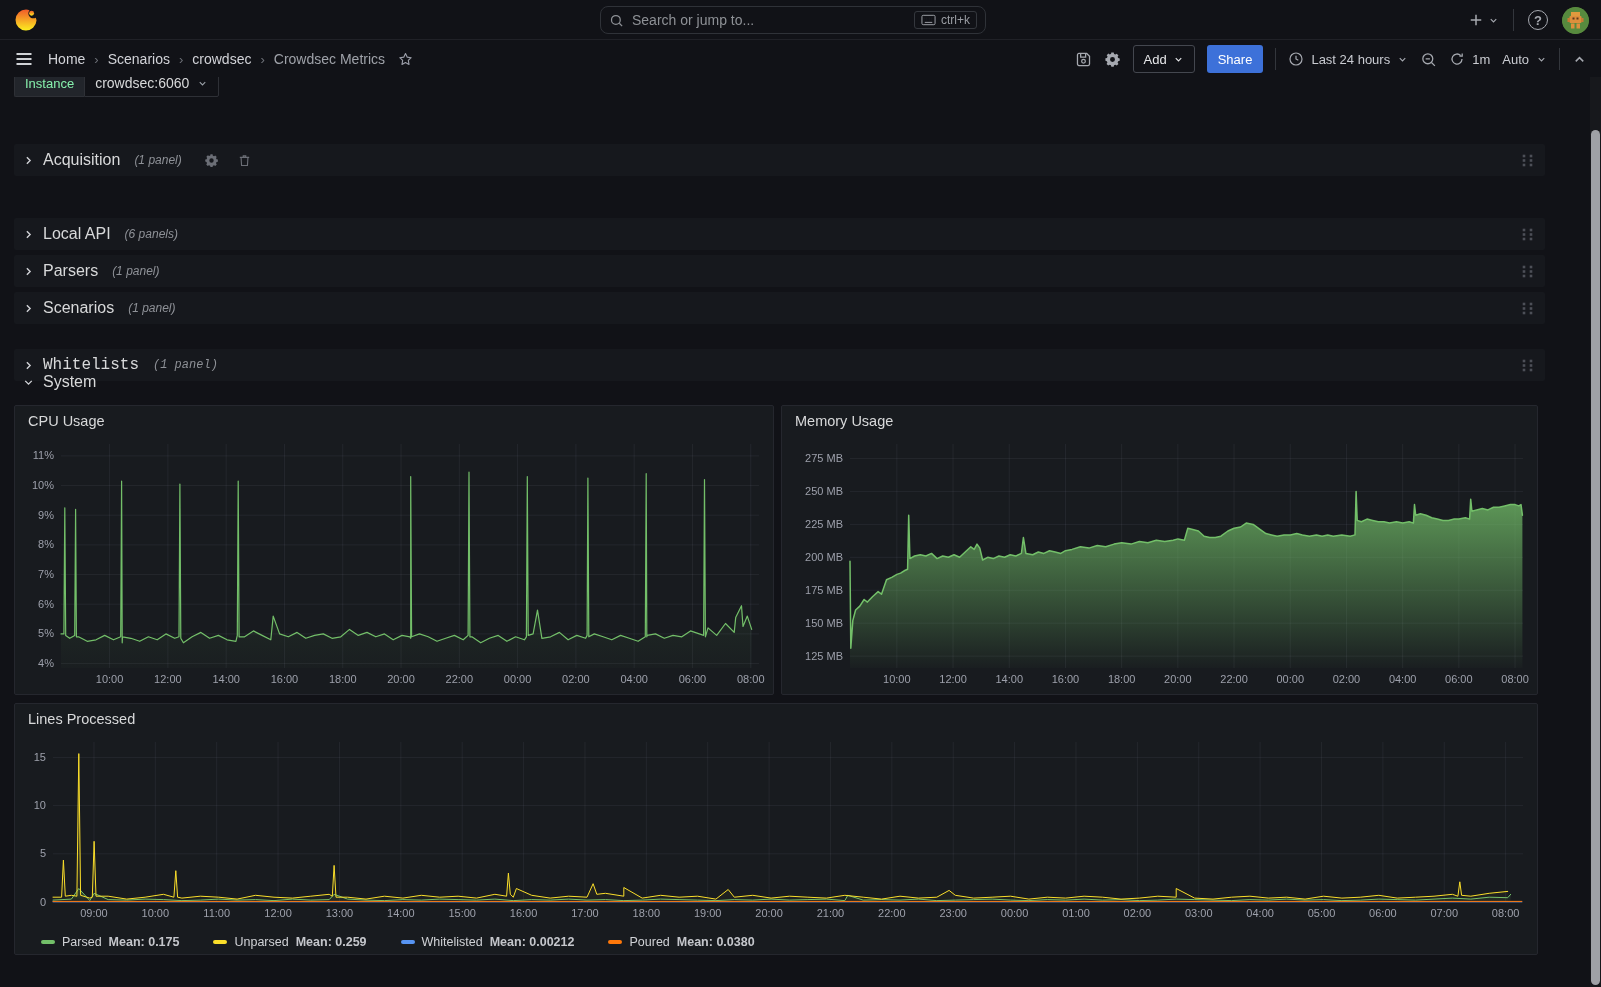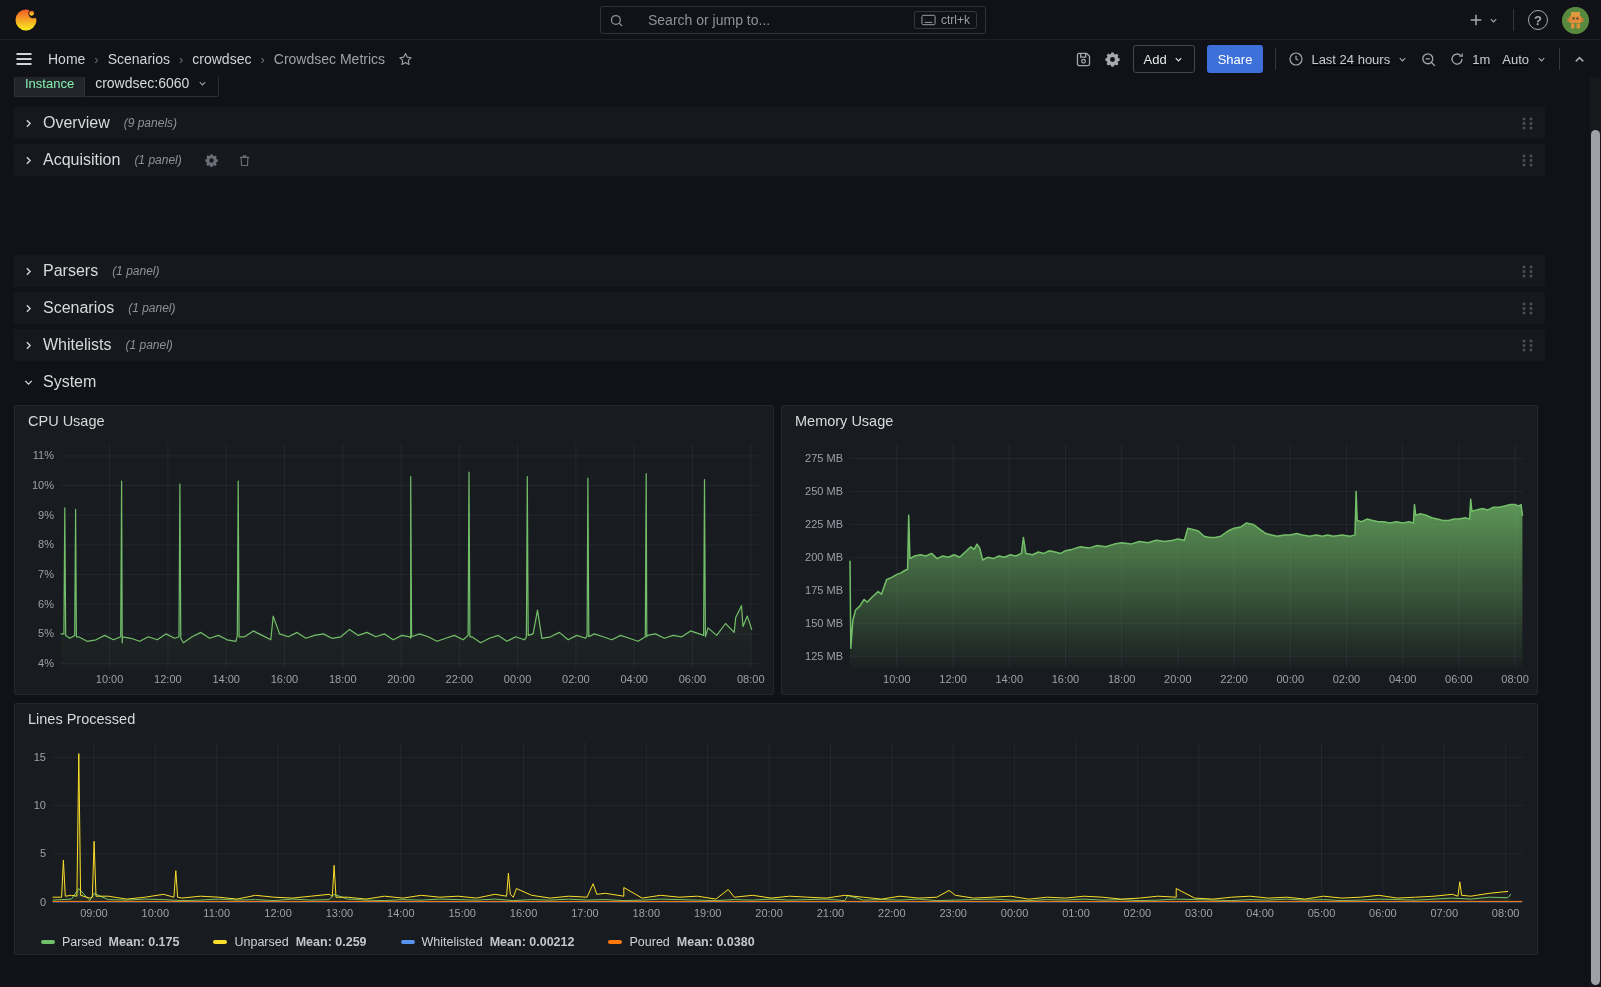--- a/index.html
+++ b/index.html
@@ -5,21 +5,21 @@
   * { box-sizing: border-box; margin: 0; padding: 0; }
   html,body { background:#0e0f13; }
   body { font-family:"Liberation Sans", sans-serif; }
   .page { position:relative; width:1601px; height:987px; background:#111217; overflow:hidden; color:#d8d9da; }
 
   
   .topnav { position:absolute; left:0; top:0; width:100%; height:40px; background:#111217;
             border-bottom:1px solid #202127; display:flex; align-items:center; z-index:20; }
   .logo { position:absolute; left:12px; top:6px; width:28px; height:28px; cursor:pointer; }
   .searchwrap { position:absolute; left:600px; top:6px; width:386px; height:28px; background:#111217;
-                border:1px solid #2f3238; border-radius:3px; display:flex; align-items:center; padding:0 8px;gap:16px; }
+                border:1px solid #2f3238; border-radius:8px; display:flex; align-items:center; padding:0 8px; }
   .searchwrap .sicon { color:#8e9196; display:flex; margin-right:8px; }
   .searchwrap input { flex:1; background:transparent; border:none; outline:none; color:#c9cbd1; font-size:14px; }
   .searchwrap input::placeholder { color:#8e9196; }
   .kbd { display:flex; align-items:center; gap:5px; border:1px solid #34373d; border-radius:3px;
          padding:1px 6px; color:#9a9da3; font-size:12px; }
   .nav-right { position:absolute; right:12px; top:0; height:40px; display:flex; align-items:center; gap:14px; }
   .icon-btn { background:none; border:none; color:#a6a9b0; display:flex; align-items:center; gap:3px; cursor:pointer; }
   .vdiv { width:1px; height:22px; background:#33363c; }
   .help-circle { width:20px; height:20px; border:1.6px solid #a6a9b0; border-radius:50%; color:#a6a9b0;
                  font-size:13px; display:flex; align-items:center; justify-content:center; font-weight:bold; }
@@ -33,21 +33,21 @@
   .crumb { color:#d2d3d8; cursor:pointer; }
   .crumb.current { color:#9fa2a9; cursor:default; }
   .csep { color:#6d7077; margin:0 9px; font-size:13px; }
   .starbtn { margin-left:12px; color:#9da0ab; }
   .tb-right { margin-left:auto; display:flex; align-items:center; gap:12px; }
   .btn-outline { display:flex; align-items:center; gap:6px; border:1px solid #44474f; border-radius:3px;
                  background:transparent; color:#e6e7e9; font-size:13px; font-weight:500; height:28px; padding:0 10px; cursor:pointer; }
   .btn-primary { background:#3d71d9; border:none; border-radius:3px; color:#fff; font-size:13px; font-weight:500;
                  height:28px; padding:0 11px; cursor:pointer; }
   .tb-text { color:#c9cbd1; font-size:13px; font-weight:500; }
-  .picker { display:flex; align-items:center; gap:7px; background:none; border:none; cursor:pointer;text-decoration:underline; }
+  .picker { display:flex; align-items:center; gap:7px; background:none; border:none; cursor:pointer; }
 
   
   .content { position:absolute; left:0; top:0; width:100%; height:100%; z-index:1; }
   .var-row { position:absolute; left:14px; top:69px; height:28px; display:flex; }
   .var-label { background:#22252b; border:1px solid #2e3036; border-right:none; color:#86efac; font-size:13px;
                display:flex; align-items:center; padding:0 10px; border-radius:2px 0 0 2px; }
   .var-value { background:#111217; border:1px solid #2e3036; color:#d8d9da; font-size:14px; display:flex;
                align-items:center; gap:8px; padding:0 10px; border-radius:0 2px 2px 0; cursor:pointer; }
   .var-value .caret { color:#9aa0a7; display:flex; }
 
@@ -228,39 +228,20 @@
       <div class="var-value">
         <span>crowdsec:6060</span>
         <span class="caret">
           <svg class="ic" width="11" height="11" viewBox="0 0 24 24" fill="none" stroke="currentColor" stroke-width="2.4">
               <path d="M6 9l6 6 6-6"></path>
             </svg>
         </span>
       </div>
     </div>
 
-    <div class="rowhdr" id="row-0" style="top: 107px;">
-        <span class="chev">
-          <svg class="ic" width="13" height="13" viewBox="0 0 24 24" fill="none" stroke="currentColor" stroke-width="2.6">
-            <path d="M9 6l6 6-6 6"></path>
-          </svg>
-        </span>
-        <span class="rowtitle">Overview</span>
-        <span class="rowcount">(9 panels)</span>
-        <span class="drag">
-          <svg class="ic" width="14" height="15" viewBox="0 0 14 15">
-            <rect x="1.7" y="1.7" width="2.6" height="2.6" fill="currentColor"></rect>
-            <rect x="8.7" y="1.7" width="2.6" height="2.6" fill="currentColor"></rect>
-            <rect x="1.7" y="6.2" width="2.6" height="2.6" fill="currentColor"></rect>
-            <rect x="8.7" y="6.2" width="2.6" height="2.6" fill="currentColor"></rect>
-            <rect x="1.7" y="10.7" width="2.6" height="2.6" fill="currentColor"></rect>
-            <rect x="8.7" y="10.7" width="2.6" height="2.6" fill="currentColor"></rect>
-          </svg>
-        </span>
-      </div>
     <div class="rowhdr" id="row-1" style="top: 144px;">
         <span class="chev">
           <svg class="ic" width="13" height="13" viewBox="0 0 24 24" fill="none" stroke="currentColor" stroke-width="2.6">
             <path d="M9 6l6 6-6 6"></path>
           </svg>
         </span>
         <span class="rowtitle">Acquisition</span>
         <span class="rowcount">(1 panel)</span>
         <span class="rowact">
           <span>
@@ -278,20 +259,39 @@
           <svg class="ic" width="14" height="15" viewBox="0 0 14 15">
             <rect x="1.7" y="1.7" width="2.6" height="2.6" fill="currentColor"></rect>
             <rect x="8.7" y="1.7" width="2.6" height="2.6" fill="currentColor"></rect>
             <rect x="1.7" y="6.2" width="2.6" height="2.6" fill="currentColor"></rect>
             <rect x="8.7" y="6.2" width="2.6" height="2.6" fill="currentColor"></rect>
             <rect x="1.7" y="10.7" width="2.6" height="2.6" fill="currentColor"></rect>
             <rect x="8.7" y="10.7" width="2.6" height="2.6" fill="currentColor"></rect>
           </svg>
         </span>
       </div>
+    <div class="rowhdr" id="row-3" style="top: 218px;">
+        <span class="chev">
+          <svg class="ic" width="13" height="13" viewBox="0 0 24 24" fill="none" stroke="currentColor" stroke-width="2.6">
+            <path d="M9 6l6 6-6 6"></path>
+          </svg>
+        </span>
+        <span class="rowtitle">Local API</span>
+        <span class="rowcount">(6 panels)</span>
+        <span class="drag">
+          <svg class="ic" width="14" height="15" viewBox="0 0 14 15">
+            <rect x="1.7" y="1.7" width="2.6" height="2.6" fill="currentColor"></rect>
+            <rect x="8.7" y="1.7" width="2.6" height="2.6" fill="currentColor"></rect>
+            <rect x="1.7" y="6.2" width="2.6" height="2.6" fill="currentColor"></rect>
+            <rect x="8.7" y="6.2" width="2.6" height="2.6" fill="currentColor"></rect>
+            <rect x="1.7" y="10.7" width="2.6" height="2.6" fill="currentColor"></rect>
+            <rect x="8.7" y="10.7" width="2.6" height="2.6" fill="currentColor"></rect>
+          </svg>
+        </span>
+      </div>
     <div class="rowhdr" id="row-4" style="top: 255px;">
         <span class="chev">
           <svg class="ic" width="13" height="13" viewBox="0 0 24 24" fill="none" stroke="currentColor" stroke-width="2.6">
             <path d="M9 6l6 6-6 6"></path>
           </svg>
         </span>
         <span class="rowtitle">Parsers</span>
         <span class="rowcount">(1 panel)</span>
         <span class="drag">
           <svg class="ic" width="14" height="15" viewBox="0 0 14 15">
@@ -316,21 +316,21 @@
           <svg class="ic" width="14" height="15" viewBox="0 0 14 15">
             <rect x="1.7" y="1.7" width="2.6" height="2.6" fill="currentColor"></rect>
             <rect x="8.7" y="1.7" width="2.6" height="2.6" fill="currentColor"></rect>
             <rect x="1.7" y="6.2" width="2.6" height="2.6" fill="currentColor"></rect>
             <rect x="8.7" y="6.2" width="2.6" height="2.6" fill="currentColor"></rect>
             <rect x="1.7" y="10.7" width="2.6" height="2.6" fill="currentColor"></rect>
             <rect x="8.7" y="10.7" width="2.6" height="2.6" fill="currentColor"></rect>
           </svg>
         </span>
       </div>
-    <div class="rowhdr" id="row-6" style="top: 329px;">
+    <div class="rowhdr" id="row-6" style="top: 349px; font-family: Liberation Mono, monospace;">
         <span class="chev">
           <svg class="ic" width="13" height="13" viewBox="0 0 24 24" fill="none" stroke="currentColor" stroke-width="2.6">
             <path d="M9 6l6 6-6 6"></path>
           </svg>
         </span>
         <span class="rowtitle">Whitelists</span>
         <span class="rowcount">(1 panel)</span>
         <span class="drag">
           <svg class="ic" width="14" height="15" viewBox="0 0 14 15">
             <rect x="1.7" y="1.7" width="2.6" height="2.6" fill="currentColor"></rect>

